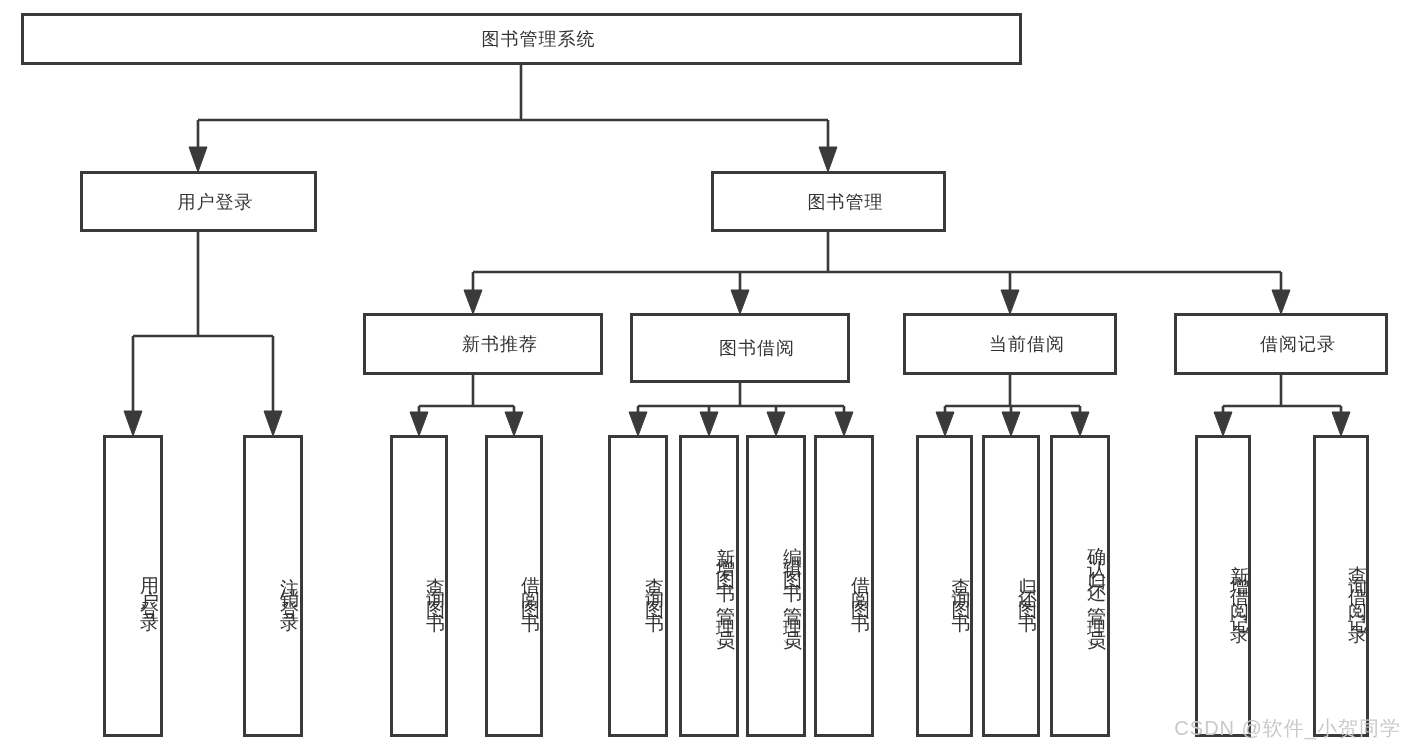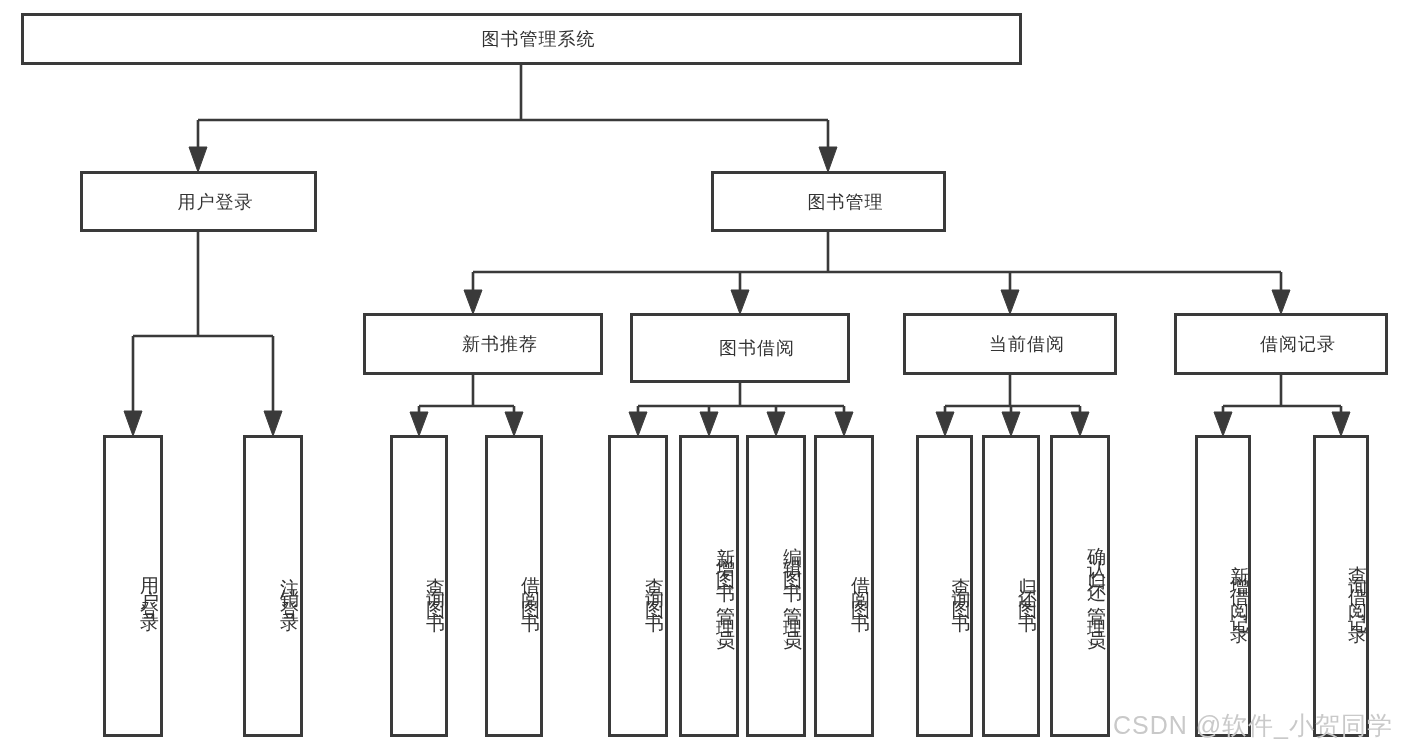--- a/index.html
+++ b/index.html
@@ -52,23 +52,23 @@
   .vtext {
     writing-mode: vertical-rl;
     text-orientation: mixed;
     font-size: 19px;
     letter-spacing: 12px;
     color: var(--text, #333333);
     line-height: 1;
   }
   #watermark {
     position: absolute;
-    right: 12px;
+    right: 4px;
     bottom: 5px;
-    font-size: 25px;
+    font-size: 20px;
     letter-spacing: 1px;
     color: var(--watermark, #c9c9c9);
     white-space: nowrap;
     z-index: 10;
     background: transparent;
   }
 </style>
 </head>
 <body>
 

